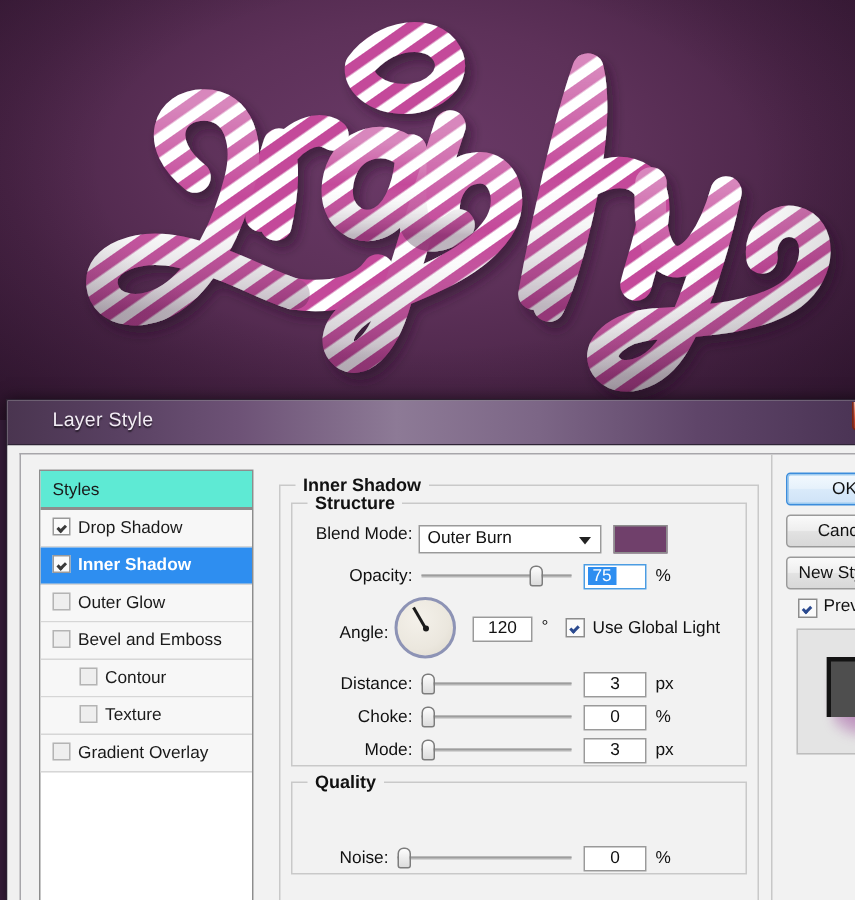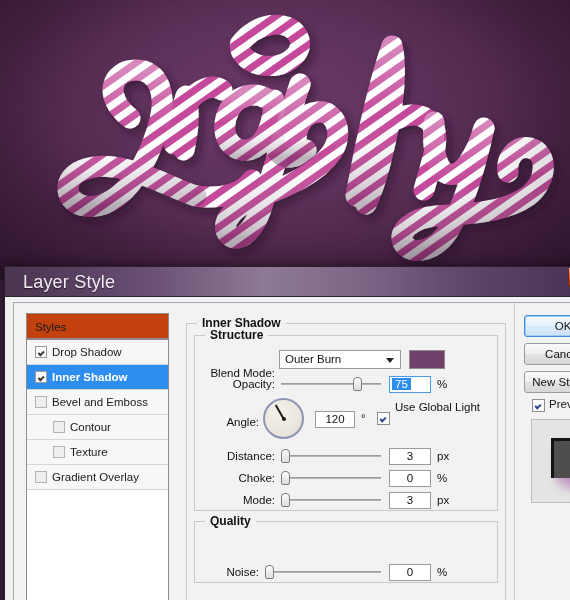--- a/index.html
+++ b/index.html
@@ -44,22 +44,22 @@
   }
   #titlebar {
     position: relative;
     height: 30px;
     background: linear-gradient(to right,
        #4a3550 0%, #584061 12%, #6d5276 26%, #8d7a96 44%,
        #7c6686 60%, #5f4569 78%, #463050 100%);
     border-bottom: 1px solid #2f2436;
   }
   #titlebar .tl {
-    position: absolute; left: 18px; top: 5px;
-    font-size: 18px; color: #f2ecf4;
+    position: absolute; left: 30px; top: 5px;
+    font-size: 13px; color: #f2ecf4;
     text-shadow: 0 1px 1px rgba(0,0,0,.6);
     letter-spacing: .2px;
   }
   #closebtn {
     position: absolute; right: 0px; top: 1px;
     width: 27px; height: 19px;
     background: linear-gradient(to bottom, #f2b4a2 0%, #e07a5f 30%, #c4452c 65%, #a33420 100%);
     border: 1px solid #7d2413;
     border-top: none; border-right: none;
     border-radius: 0 0 0 3px;
@@ -84,21 +84,21 @@
     position: absolute; left: 12px; top: 10px;
     width: 143px; height: 288px;
     background: #fff;
     border: 1px solid #8d8d8d;
     overflow: hidden;
   }
   .sl-head {
     height: 26px; line-height: 26px;
     padding-left: 8px;
     font-size: 11.5px; color: #1a1a1a;
-    background: #c2410c;
+    background: #5eead4;
     border-bottom: 2px solid #8d8d8d;
   }
   .sl-row {
     position: relative;
     height: 25px; line-height: 25px;
     padding-left: 8px;
     font-size: 11.5px; color: #1a1a1a;
     background: #f7f7f7;
     border-bottom: 1px solid #d6d6d6;
     white-space: nowrap;
@@ -400,20 +400,23 @@
         <div id="styleslist">
           <div class="sl-head">Styles</div>
 
           <div class="sl-row">
             <span class="cb on"></span><span>Drop Shadow</span>
           </div>
           <div class="sl-row sel">
             <span class="cb on"></span><span>Inner Shadow</span>
           </div>
           <div class="sl-row">
+            <span class="cb off"></span><span>Outer Glow</span>
+          </div>
+          <div class="sl-row">
             <span class="cb off"></span><span>Bevel and Emboss</span>
           </div>
           <div class="sl-row indent">
             <span class="cb off"></span><span>Contour</span>
           </div>
           <div class="sl-row indent">
             <span class="cb off"></span><span>Texture</span>
           </div>
           <div class="sl-row">
             <span class="cb off"></span><span>Gradient Overlay</span>
@@ -424,21 +427,21 @@
         <div id="pane">
 
           <div class="grp" id="grpOuter">
             <div class="lbl">Inner Shadow</div>
           </div>
 
           <div class="grp" id="grpStruct">
             <div class="lbl">Structure</div>
 
             <div class="row" style="left:8px; top:14px; width:290px; height:20px;">
-              <div class="rlab" style="left:0; top:17px; width:72px;">Blend Mode:</div>
+              <div class="rlab" style="left:0; top:0; width:72px;">Blend Mode:</div>
               <div id="blendcombo">
                 <div class="val">Outer Burn</div>
                 <div class="arw"></div>
               </div>
               <div id="blendswatch" style="background: rgb(112, 64, 107);"></div>
             </div>
 
             <div class="row" style="left:8px; top:40px; width:290px; height:18px;">
               <div class="rlab" style="left:0; top:2px; width:72px;">Opacity:</div>
               <div class="slider" style="left:78px; top:1px; width:100px;">
@@ -455,21 +458,21 @@
               <div class="rlab" style="left:0; top:18px; width:56px;">Angle:</div>
               <div id="dial">
                 <div class="hand" style="transform: rotate(-120deg);"></div>
                 <div class="hub"></div>
               </div>
               <div class="txtbox" style="left:112px; top:13px; width:40px;">
                 <span>120</span>
               </div>
               <div class="unit" style="left:158px; top:14px;">°</div>
               <div class="chk on" style="left:174px; top:14px;"></div>
-              <div class="chklab" style="left:192px; top:3px;">Use Global Light</div>
+              <div class="chklab" style="left:192px; top:15px;">Use Global Light</div>
             </div>
 
             <div class="row" style="left:8px; top:112px; width:290px; height:18px;">
               <div class="rlab" style="left:0; top:2px; width:72px;">Distance:</div>
               <div class="slider" style="left:78px; top:1px; width:100px;">
                 <div class="track"></div>
                 <div class="knob" style="left:0px;"></div>
               </div>
               <div class="txtbox" style="left:186px; top:0; width:42px;">
                 <span>3</span>

